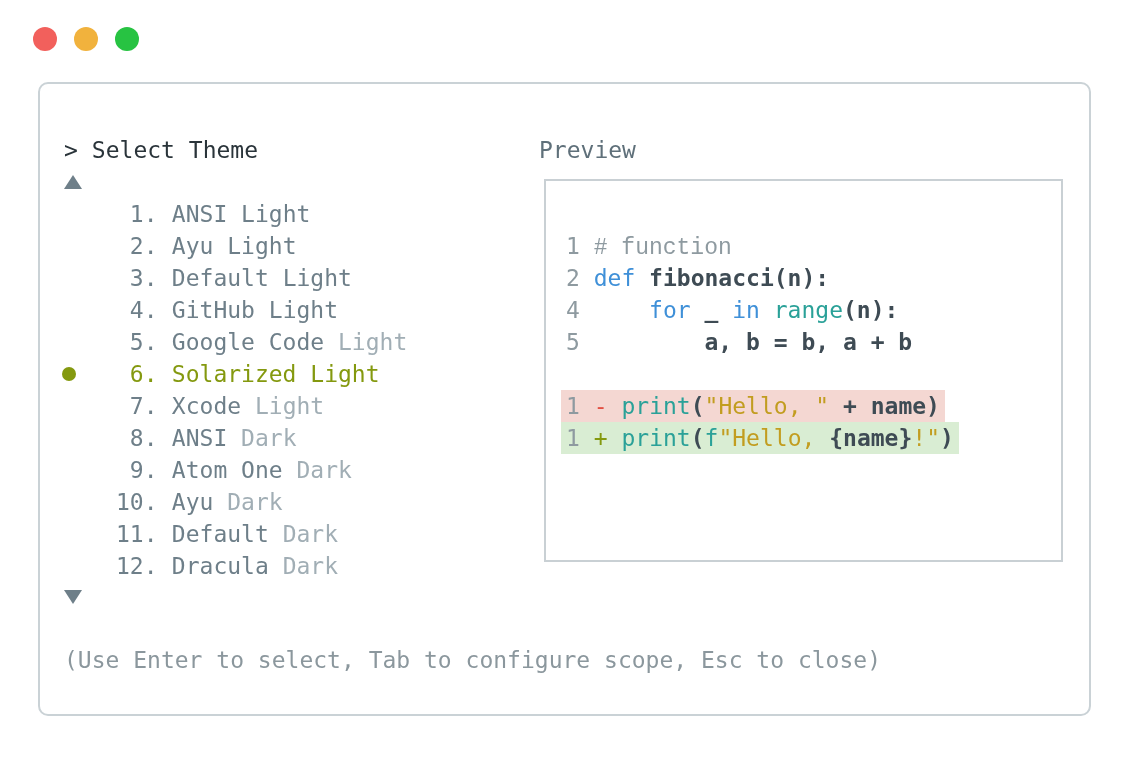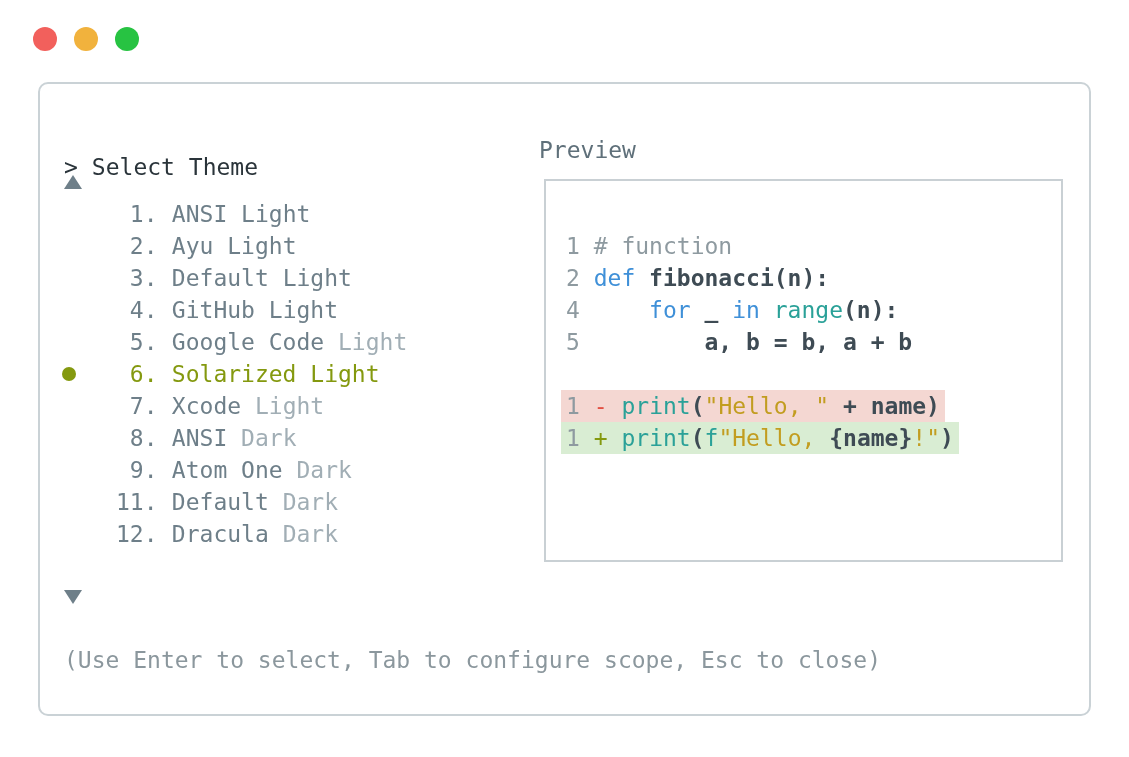--- a/index.html
+++ b/index.html
@@ -21,21 +21,21 @@
   .dot.close{background:var(--light-red);}
   .dot.min{background:var(--light-yellow);}
   .dot.max{background:var(--light-green);}
 
   .panel{
     position:absolute;left:38px;top:82px;width:1053px;height:634px;
     background:#fff;border:2px solid var(--border);border-radius:10px;
   }
   .row{height:32px;line-height:32px;}
 
-  .prompt-line{position:absolute;left:24px;top:67px;color:var(--dark);white-space:pre;}
+  .prompt-line{position:absolute;left:24px;top:50px;color:var(--dark);white-space:pre;}
   .prompt-title{margin-left:14px;}
 
   .tri{position:absolute;left:24px;width:0;height:0;}
   .tri-up{top:91px;border-left:9px solid transparent;border-right:9px solid transparent;border-bottom:14px solid var(--slate);}
   .tri-down{top:506px;border-left:9px solid transparent;border-right:9px solid transparent;border-top:14px solid var(--slate);}
 
   .theme-list{position:absolute;left:0;top:114px;width:480px;}
   .list-row{position:relative;white-space:pre;color:var(--slate);padding-left:76px;cursor:default;}
   .list-row .numfield{display:inline-block;min-width:42px;}
   .list-row .variant.muted{color:var(--muted);}
@@ -48,21 +48,21 @@
   .preview-box{
     position:absolute;left:504px;top:95px;width:519px;height:383px;
     border:2px solid var(--border2);background:#fff;
   }
   .code{padding:49px 0 0 15px;}
   .code-line{height:32px;line-height:32px;white-space:pre;font-size:23px;}
   .line-inner{display:inline-block;padding:0 5px;white-space:pre;height:32px;}
   .bg-del{background:var(--bg-del);}
   .bg-add{background:var(--bg-add);}
   .tok-lnum{color:var(--gray);}
-  .tok-comment{color:var(--gray);}
+  .tok-comment{color:var(--gray);font-family:Liberation Mono, monospace;}
   .tok-kw{color:var(--blue);}
   .tok-num{color:var(--olive);}
   .tok-fn{color:var(--teal);}
   .tok-str{color:var(--gold);}
   .tok-plain{color:var(--plain);font-weight:bold;}
   .tok-del{color:var(--red);}
   .tok-add{color:var(--olive);}
 </style>
 </head>
 <body>
@@ -82,20 +82,21 @@
   <div class="theme-list">
       <div class="list-row row"><span class="numfield"> 1.</span><span> ANSI</span><span class="variant"> Light</span></div>
       <div class="list-row row"><span class="numfield"> 2.</span><span> Ayu</span><span class="variant"> Light</span></div>
       <div class="list-row row"><span class="numfield"> 3.</span><span> Default</span><span class="variant"> Light</span></div>
       <div class="list-row row"><span class="numfield"> 4.</span><span> GitHub</span><span class="variant"> Light</span></div>
       <div class="list-row row"><span class="numfield"> 5.</span><span> Google Code</span><span class="variant muted"> Light</span></div>
       <div class="list-row row selected"><span class="bullet"></span><span class="numfield"> 6.</span><span> Solarized</span><span class="variant"> Light</span></div>
       <div class="list-row row"><span class="numfield"> 7.</span><span> Xcode</span><span class="variant muted"> Light</span></div>
       <div class="list-row row"><span class="numfield"> 8.</span><span> ANSI</span><span class="variant muted"> Dark</span></div>
       <div class="list-row row"><span class="numfield"> 9.</span><span> Atom One</span><span class="variant muted"> Dark</span></div>
+      <div class="list-row row"><span class="numfield">10.</span><span> Ayu</span><span class="variant muted"> Dark</span></div>
       <div class="list-row row"><span class="numfield">11.</span><span> Default</span><span class="variant muted"> Dark</span></div>
       <div class="list-row row"><span class="numfield">12.</span><span> Dracula</span><span class="variant muted"> Dark</span></div>
     </div>
 
   <div class="tri tri-down"></div>
 
   <div class="hint row">(Use Enter to select, Tab to configure scope, Esc to close)</div>
 
   <div class="preview-label row">Preview</div>
 

